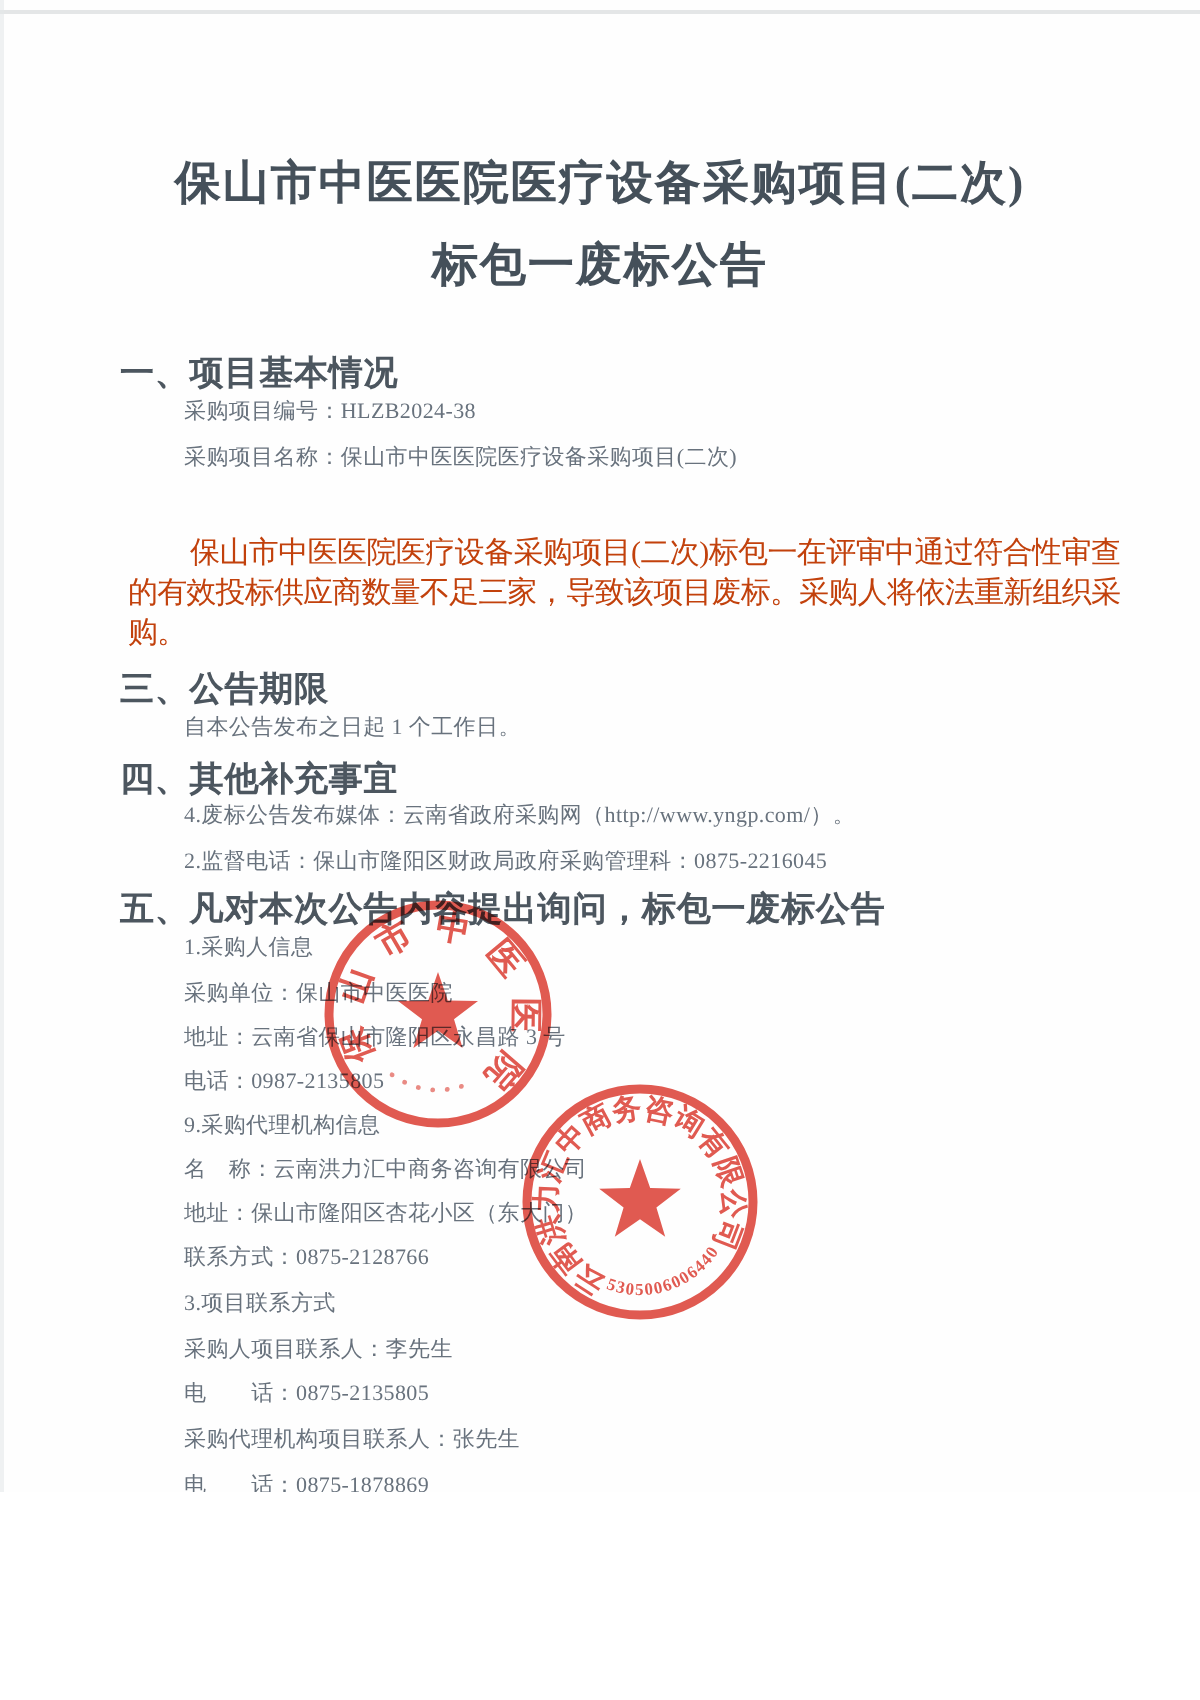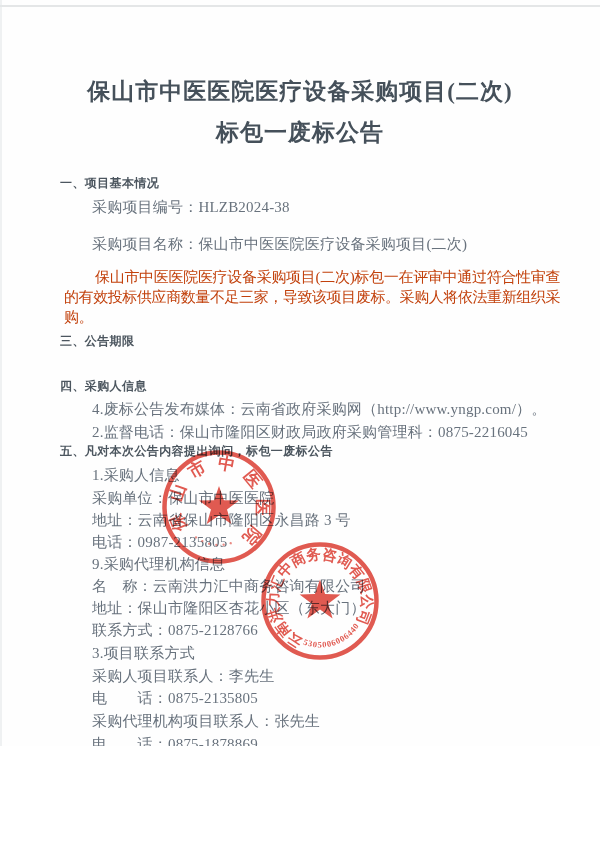--- a/index.html
+++ b/index.html
@@ -7,25 +7,25 @@
     position:relative;width:600px;height:746px;background:#fefefe;overflow:hidden;
     font-family:"Liberation Serif","DejaVu Serif",serif;
   }
   .scan-edge-top{position:absolute;left:0;top:5px;width:100%;height:2px;background:#ced2d4;opacity:.55;}
   .scan-edge-left{position:absolute;left:0;top:0;width:2px;height:100%;background:#e4e8ea;opacity:.6;}
   .title{
     position:absolute;left:0;width:100%;text-align:center;
     font-size:23px;font-weight:bold;color:#45505a;letter-spacing:1px;white-space:pre;
   }
   .heading{
-    position:absolute;left:60px;font-size:12px;font-weight:bold;color:#4c565f;
+    position:absolute;left:60px;font-size:17px;font-weight:bold;color:#4c565f;
     letter-spacing:.4px;white-space:pre;
   }
   .line{
-    position:absolute;left:92px;font-size:15px;color:#68727d;white-space:pre;letter-spacing:.2px;
+    position:absolute;left:92px;font-size:11px;color:#68727d;white-space:pre;letter-spacing:.2px;
   }
   .para{
     position:absolute;left:64px;top:267px;width:496px;
     font-size:15px;line-height:20px;color:#c2410c;text-indent:31px;
     text-align:justify;letter-spacing:-0.45px;
   }
   .stamp{position:absolute;mix-blend-mode:multiply;opacity:.84;}
   .stamp text{font-family:"Liberation Serif","DejaVu Serif",serif;}
 </style>
 </head>
@@ -34,27 +34,28 @@
 <div class="page">
 
   <div class="scan-edge-top"></div>
   <div class="scan-edge-left"></div>
 
   <div class="title" style="top:76px">保山市中医医院医疗设备采购项目(二次)</div>
   <div class="title" style="top:117px">标包一废标公告</div>
 
   <div class="heading" style="top:175px">一、项目基本情况</div>
   <div class="line" style="top:198px">采购项目编号：HLZB2024-38</div>
-  <div class="line" style="top:235px">采购项目名称：保山市中医医院医疗设备采购项目(二次)</div>
+  <div class="line" style="top:221px">采购项目名称：保山市中医医院医疗设备采购项目(二次)</div>
 
   <div class="para">保山市中医医院医疗设备采购项目(二次)标包一在评审中通过符合性审查的有效投标供应商数量不足三家，导致该项目废标。采购人将依法重新组织采购。</div>
 
   <div class="heading" style="top:333px">三、公告期限</div>
+  <div class="line" style="top:356px">自本公告发布之日起 1 个工作日。</div>
 
-  <div class="heading" style="top:378px">四、采购人信息</div>
+  <div class="heading" style="top:378px">四、其他补充事宜</div>
   <div class="line" style="top:400px">4.废标公告发布媒体：云南省政府采购网（http://www.yngp.com/）。</div>
   <div class="line" style="top:423px">2.监督电话：保山市隆阳区财政局政府采购管理科：0875-2216045</div>
 
   <div class="heading" style="top:443px">五、凡对本次公告内容提出询问，标包一废标公告</div>
   <div class="line" style="top:466px">1.采购人信息</div>
   <div class="line" style="top:489px">采购单位：保山市中医医院</div>
   <div class="line" style="top:511px">地址：云南省保山市隆阳区永昌路 3 号</div>
   <div class="line" style="top:533px">电话：0987-2135805</div>
   <div class="line" style="top:555px">9.采购代理机构信息</div>
   <div class="line" style="top:577px">名　称：云南洪力汇中商务咨询有限公司</div>

